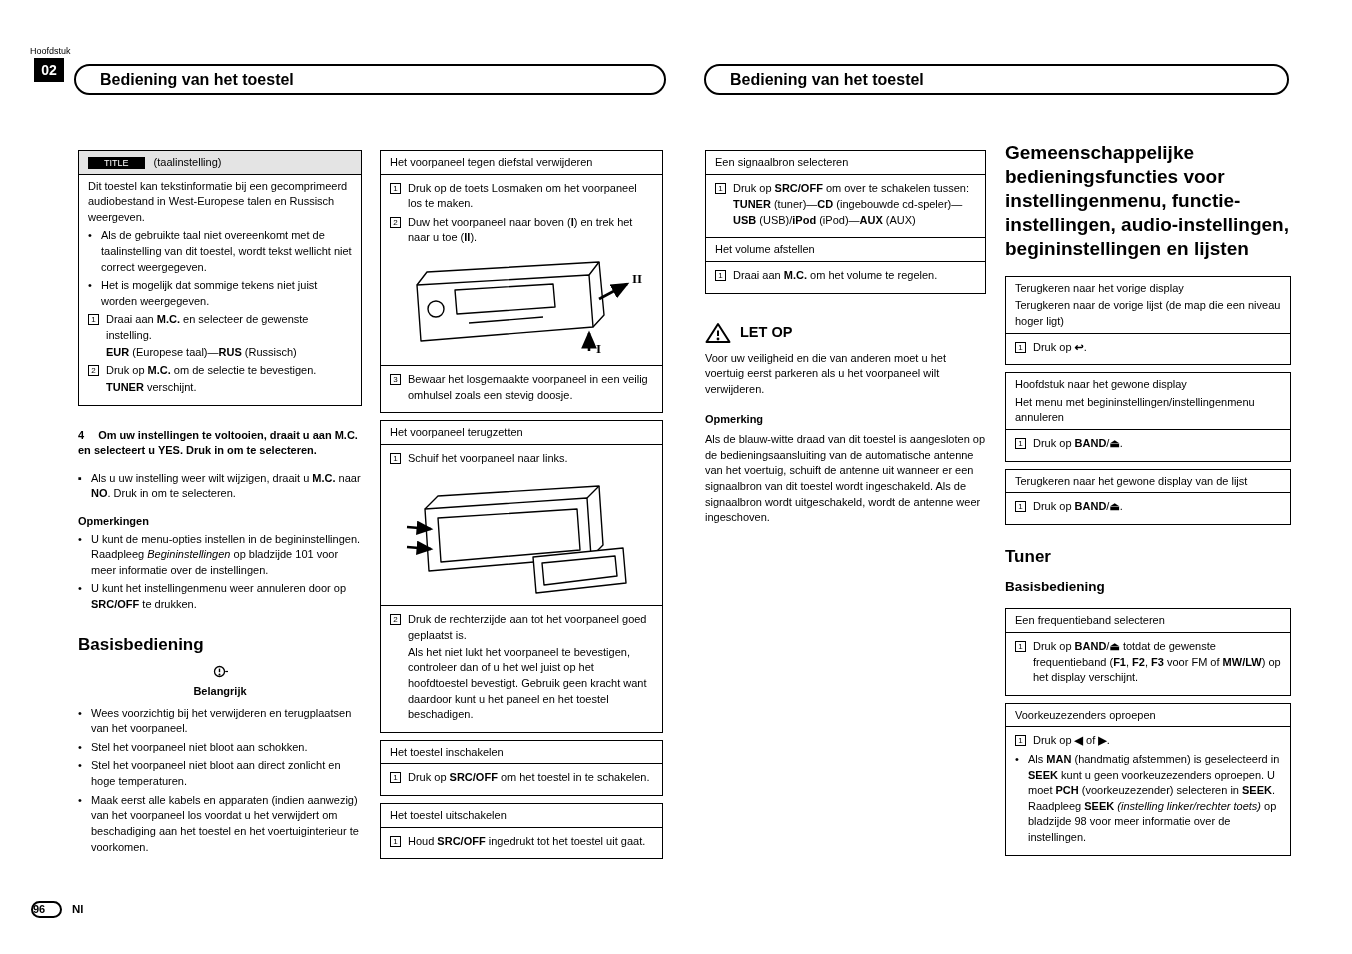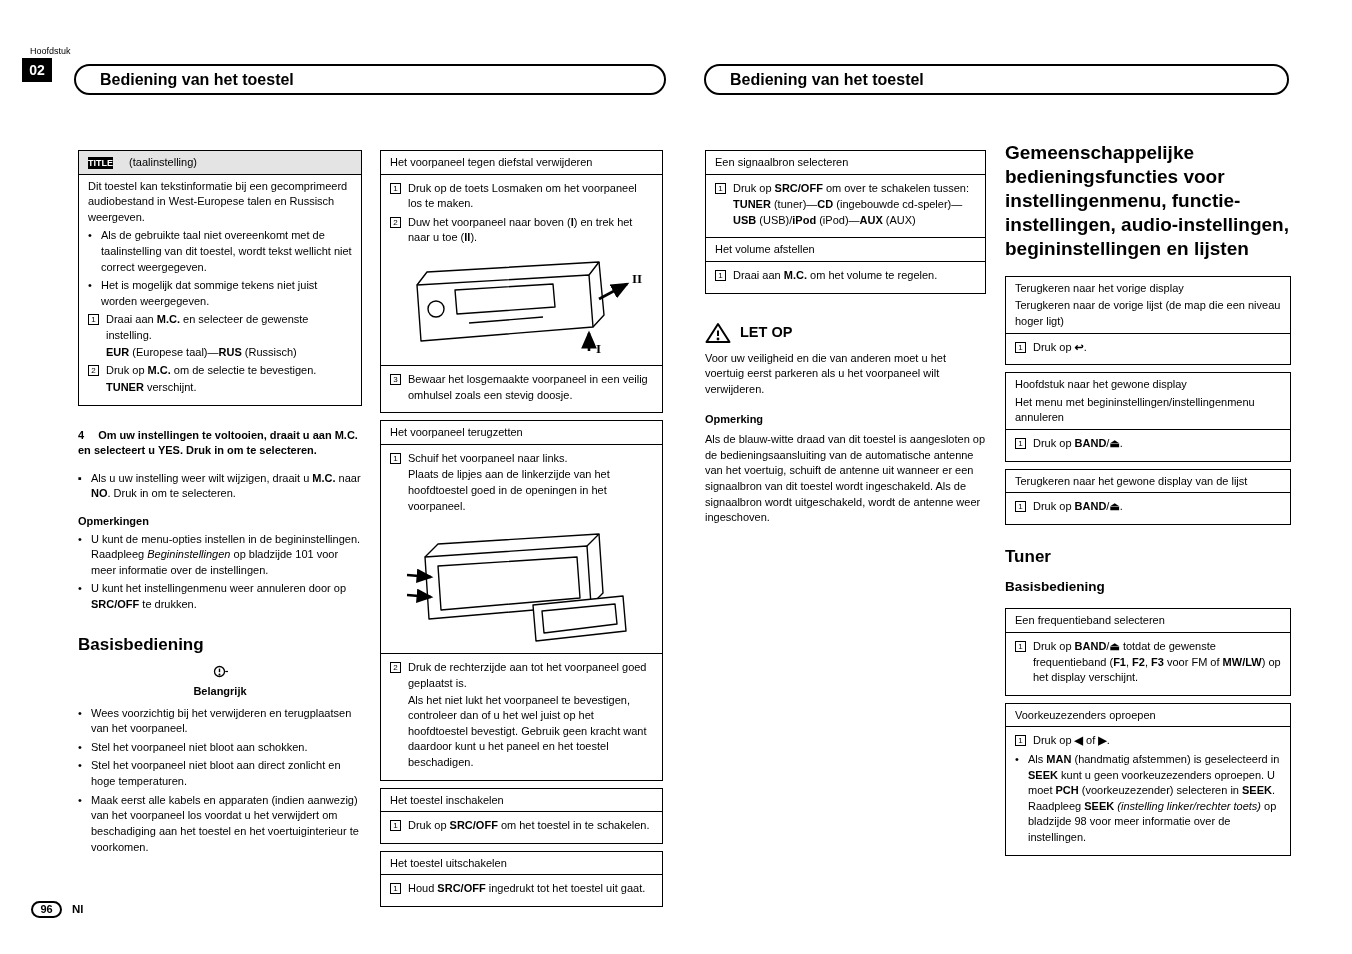--- a/index.html
+++ b/index.html
@@ -4,21 +4,21 @@
 <style>
   * { box-sizing: border-box; }
   html, body { margin:0; padding:0; background:#ffffff; }
   .page {
     position:relative; width:1352px; height:954px; background:#fff;
     font-family:"Liberation Sans", sans-serif; color:#000; overflow:hidden;
   }
   
   .chapter-label { position:absolute; left:30px; top:46px; font-size:9px; }
   .chapter-num {
-    position:absolute; left:22px; top:58px; width:30px; height:24px;
+    position:absolute; left:34px; top:58px; width:30px; height:24px;
     background:#000; color:#fff; font-weight:bold; font-size:14px;
     text-align:center; line-height:24px;
   }
   
   .banner {
     position:absolute; top:64px; height:31px; border:2px solid #000;
     border-radius:16px; background:#fff; display:flex; align-items:center;
     padding-left:24px; font-weight:bold; font-size:16px;
   }
   .banner-left { left:74px; width:592px; }
@@ -62,28 +62,28 @@
   .caution-label { font-weight:bold; font-size:14.5px; }
   .note-h { font-weight:bold; margin:15px 0 4px; }
   
   .important { display:flex; align-items:center; gap:6px; font-weight:bold; margin:2px 0 6px;flex-direction:column; }
   
   .fig { display:flex; justify-content:center; padding:6px 0 4px; }
   .figlabel { font:bold 13px "Liberation Serif", serif; }
   
   .page-badge {
     position:absolute; left:31px; top:901px; width:31px; height:17px;
-    border:2px solid #000; border-radius:9px; text-align:center;
+    border:2px solid #000; border-radius:9px; text-align:left;
     font-weight:bold; font-size:11px; line-height:13px;
   }
   .lang-code { position:absolute; left:72px; top:903px; font-weight:bold; font-size:11.5px; }
   
   .rt-b { font-weight:bold; }
   .rt-i { font-style:italic; }
-  .rt-k { background:#000; color:#fff; font-weight:bold; font-size:9px; padding:1px 0; margin-right:13px; }
+  .rt-k { background:#000; color:#fff; font-weight:normal; font-size:9px; padding:1px 16px; margin-right:6px; }
   .rt-g { font-weight:bold; }
 </style>
 </head>
 <body>
 
 <div class="page">
 
   <div class="chapter-label">Hoofdstuk</div>
   <div class="chapter-num">02</div>
 
@@ -218,21 +218,20 @@
       </div>
     </div>
 
     <div class="box">
       <div class="sec sec-title">Het voorpaneel terugzetten</div>
       <div class="sec">
         <div class="step">
           <span class="stepnum">1</span>
           <div class="steptext">
             <div>Schuif het voorpaneel naar links.</div>
-            <div class="stepsub">Plaats de lipjes aan de linkerzijde van het hoofdtoestel goed in de openingen in het voorpaneel.</div>
           </div>
         </div>
         <div class="fig">
           <svg width="250" height="120" viewBox="0 0 250 120">
             <g fill="#fff" stroke="#000" stroke-width="1.4" stroke-linejoin="round">
               <polygon points="28,34 190,23 194,82 32,96"></polygon>
               <polyline fill="none" points="28,34 41,21 202,11 190,23"></polyline>
               <polyline fill="none" points="202,11 206,70 194,82"></polyline>
               <polygon points="41,43 180,34 183,75 44,87"></polygon>
               <polygon points="136,82 226,73 229,108 139,118"></polygon>

